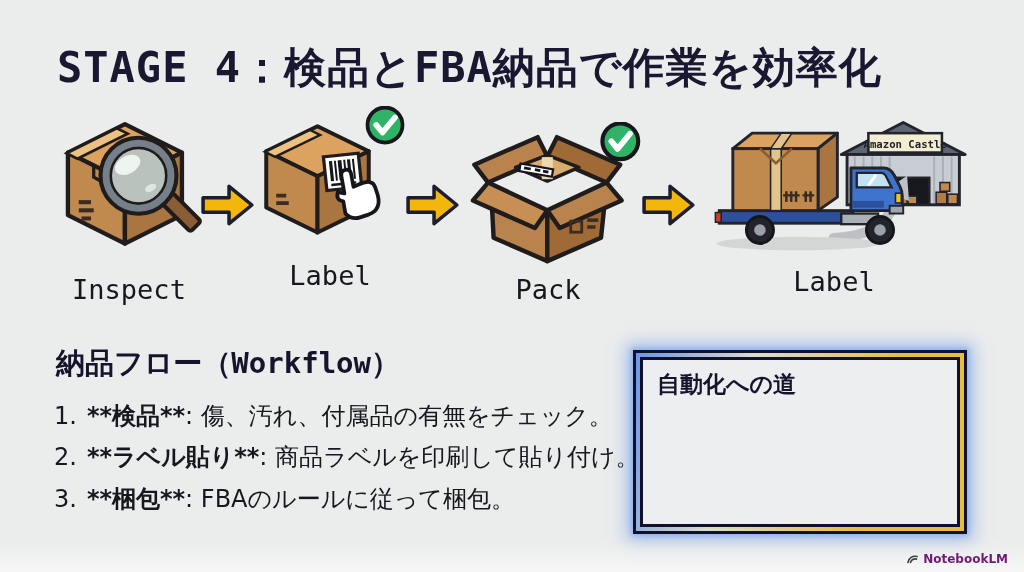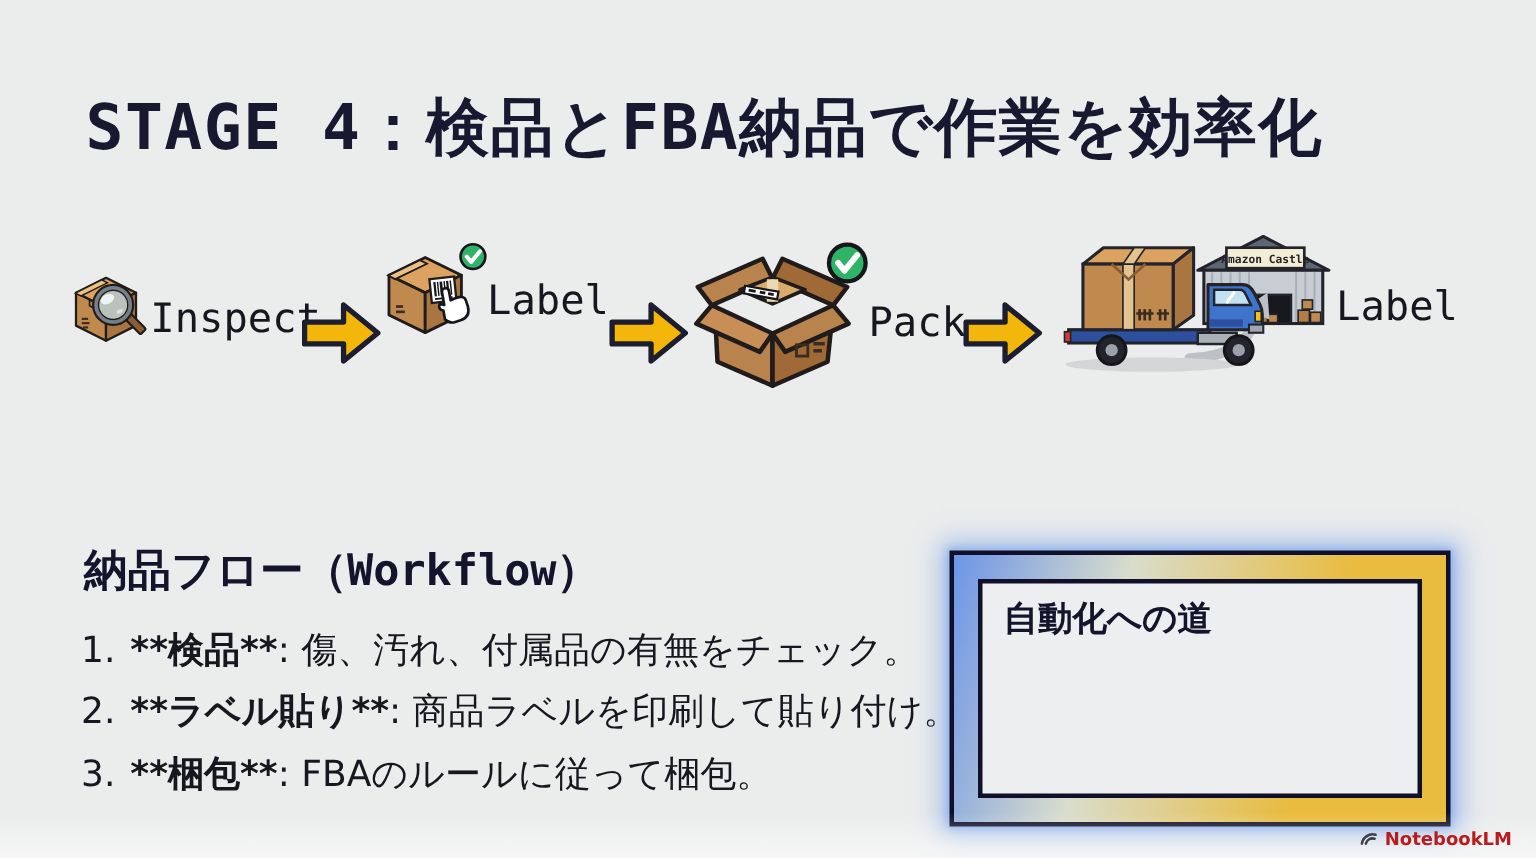--- a/index.html
+++ b/index.html
@@ -1,34 +1,34 @@
 <!DOCTYPE html>
 <html><head>
 <meta charset="utf-8">
 <style>
   html,body{margin:0;padding:0;}
   body{
     width:1024px;height:572px;overflow:hidden;position:relative;
     background:#ebecec;
     font-family:"DejaVu Sans","Liberation Sans",sans-serif;
   }
-  .slide{position:absolute;inset:0;margin-top:17px;}
+  .slide{position:absolute;inset:0;}
   .bottom-band{position:absolute;left:0;right:0;bottom:0;height:30px;
     background:linear-gradient(to bottom,rgba(255,255,255,0),rgba(255,255,255,0.55));}
 
   
   .title{
     position:absolute;left:57px;top:40px;width:920px;
     font-family:"DejaVu Sans Mono","DejaVu Sans",monospace;
     font-weight:800;font-size:42px;letter-spacing:1px;color:#181930;
     white-space:nowrap;
   }
 
   
-  .step{position:absolute;display:flex;flex-direction:row;align-items:center;}
+  .step{position:absolute;display:flex;flex-direction:column;align-items:center;}
   .step-inspect{left:44px;top:116px;width:170px;}
   .step-label{left:254px;top:106px;width:152px;}
   .step-pack{left:452px;top:122px;width:192px;}
   .step-ship{left:696px;top:108px;width:276px;}
   .step-caption{
     font-family:"DejaVu Sans Mono","Liberation Mono",monospace;
     font-weight:400;font-size:27px;color:#17171f;margin-top:6px;
   }
   .flow-arrow{position:absolute;width:54px;height:48px;}
   .arrow-1{left:201px;top:181px;}
@@ -46,40 +46,40 @@
   .wf-num{margin-right:10px;}
   .wf-bold{font-weight:800;}
 
   
   .auto-box{
     position:absolute;left:633px;top:350px;width:334px;height:184px;
     box-sizing:border-box;background:#10102a;padding:3px;
     box-shadow:0 0 16px 6px rgba(100,150,235,0.55),0 0 5px 2px rgba(100,150,235,0.45);
   }
   .auto-gold{
-    width:100%;height:100%;box-sizing:border-box;padding:16px;
+    width:100%;height:100%;box-sizing:border-box;padding:4px;
     background:linear-gradient(105deg,#6d95e8 0%,#d9ddcc 32%,#e9bb3e 72%,#e9bb3e 100%);
   }
   .auto-navy{width:100%;height:100%;box-sizing:border-box;padding:3px;background:#10102a;}
   .auto-content{
     width:100%;height:100%;box-sizing:border-box;background:#edeef0;
     padding:11px 14px;overflow:hidden;
   }
   .auto-heading{
     font-family:"DejaVu Sans Mono","DejaVu Sans",monospace;
     font-weight:800;font-size:23px;line-height:1.16;color:#14142c;
   }
   .auto-body{
     margin-top:7px;padding-left:7px;font-size:19.5px;line-height:1.3;color:#1b1b26;
   }
 
   
   .brand{
     position:absolute;right:16px;bottom:6px;display:flex;gap:4px;
-    font-weight:600;font-size:12px;color:#b91c1c;
+    font-weight:600;font-size:12px;color:#701a75;
   }
 </style>
 </head>
 <body>
 
 <div class="slide">
 
   <div class="title">STAGE 4：検品とFBA納品で作業を効率化</div>
 
   <div class="step step-inspect">

